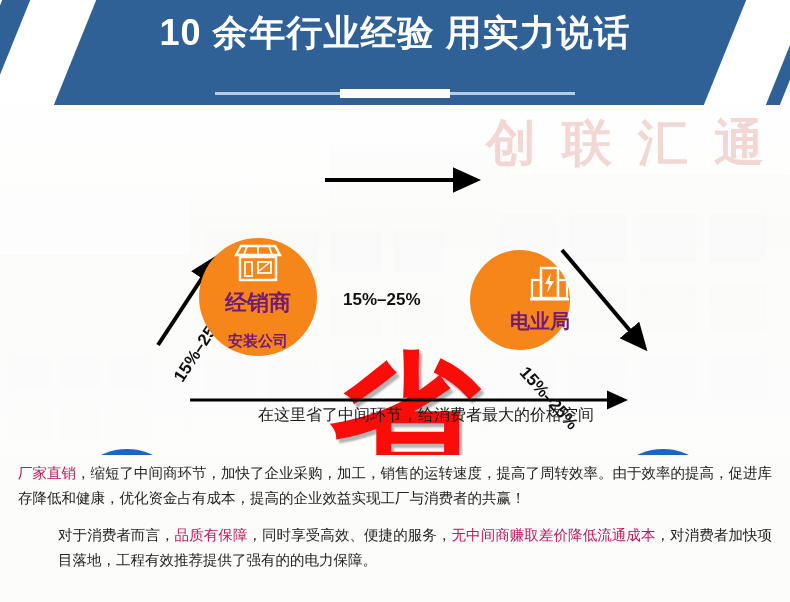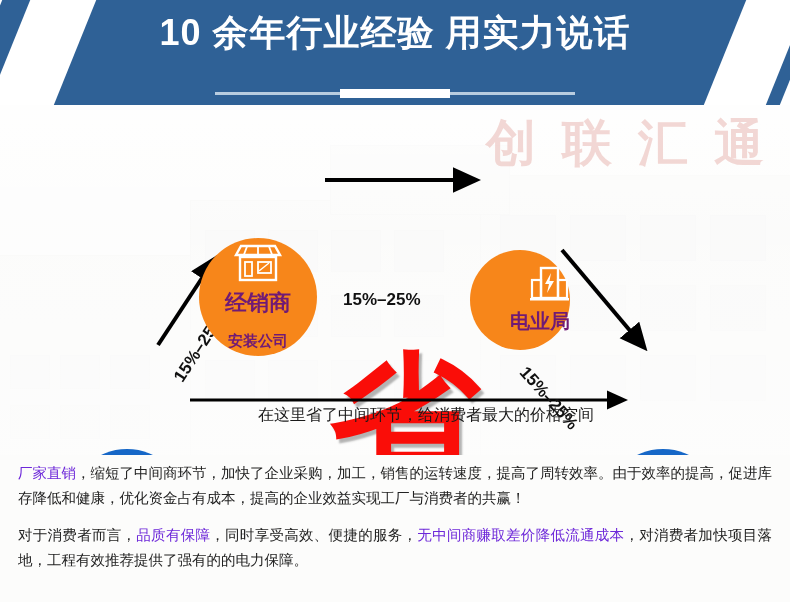--- a/index.html
+++ b/index.html
@@ -114,22 +114,22 @@
 
   
   .foot {
     position:absolute; left:0; top:455px; width:790px; height:147px;
     background:#fcfcfb; padding:6px 18px 0 18px;
   }
   .para {
     font-size:14.5px; line-height:25px; color:#222222;
     text-align:justify;
   }
-  .para-2 { margin-top:12px; }
-  .hl { color:#6d28d9; }
+  .para-2 { margin-top:12px;margin-left:40px; }
+  .hl { color:#be185d; }
 </style>
 </head>
 <body>
 
 <div class="page">
 
   <div class="header">
     <div class="hdr-slash sl-1"></div>
     <div class="hdr-slash sl-2"></div>
     <div class="hdr-slash sl-3"></div>

